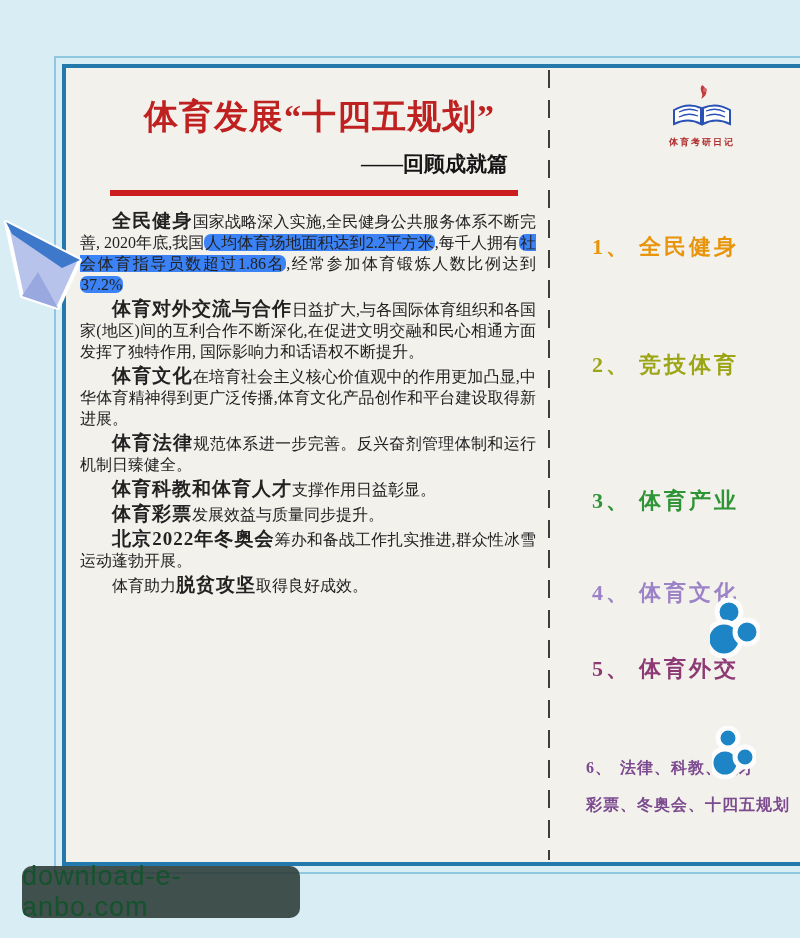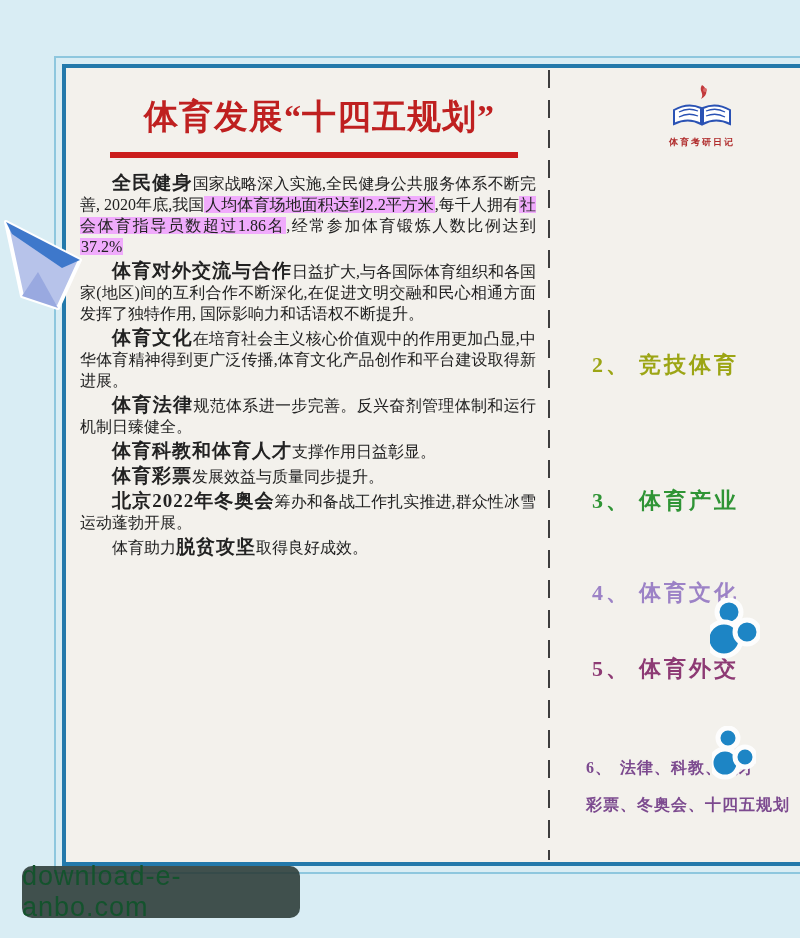--- a/index.html
+++ b/index.html
@@ -41,21 +41,21 @@
   }
   .red-rule { height:6px; width:408px; margin:12px 0 0 30px; background:#cb1d1d; }
 
   
   .paragraphs { margin-top:14px; color:#222; }
   .paragraphs p {
     font-size:16px; line-height:21px; text-align:justify;
     text-indent:2em; margin-bottom:3px;
   }
   .paragraphs .lead { font-weight:bold; font-size:19px; letter-spacing:1px; }
-  .paragraphs .hl { background:#f0abfc; padding:0 1px; }
+  .paragraphs .hl { background:#3b82f6; padding:0 1px;border-radius:7px; }
 
   
   .logo { position:absolute; left:68px; top:16px; width:100px; text-align:center; }
   .logo-caption { margin-top:2px; font-size:9px; font-weight:bold; color:#b02c2c; letter-spacing:2px; }
 
   .side-item {
     position:absolute; left:8px; white-space:nowrap;
     font-weight:bold; font-size:22px; letter-spacing:3px;
   }
   .side-item .num { margin-right:8px; }
@@ -79,20 +79,21 @@
 </style>
 </head>
 <body>
 
 <div class="stage">
 
   <div class="card">
 
     <div class="main-col">
       <h1 class="title">体育发展“十四五规划”</h1>
+      <div class="subtitle">——回顾成就篇</div>
       <div class="red-rule"></div>
 
       <div class="paragraphs">
         <p><span class="lead">全民健身</span><span>国家战略深入实施,全民健身公共服务体系不断完善, 2020年底,我国</span><span class="hl">人均体育场地面积达到2.2平方米</span><span>,每千人拥有</span><span class="hl">社会体育指导员数超过1.86名</span><span>,经常参加体育锻炼人数比例达到</span><span class="hl">37.2%</span></p>
         <p><span class="lead">体育对外交流与合作</span><span>日益扩大,与各国际体育组织和各国家(地区)间的互利合作不断深化,在促进文明交融和民心相通方面发挥了独特作用, 国际影响力和话语权不断提升。</span></p>
         <p><span class="lead">体育文化</span><span>在培育社会主义核心价值观中的作用更加凸显,中华体育精神得到更广泛传播,体育文化产品创作和平台建设取得新进展。</span></p>
         <p><span class="lead">体育法律</span><span>规范体系进一步完善。反兴奋剂管理体制和运行机制日臻健全。</span></p>
         <p><span class="lead">体育科教和体育人才</span><span>支撑作用日益彰显。</span></p>
         <p><span class="lead">体育彩票</span><span>发展效益与质量同步提升。</span></p>
         <p><span class="lead">北京2022年冬奥会</span><span>筹办和备战工作扎实推进,群众性冰雪运动蓬勃开展。</span></p>
@@ -107,20 +108,23 @@
         <svg width="64" height="46" viewBox="0 0 64 46">
           <path d="M32 1 C28 7 35 9 31 15 C39 11 37 4 32 1 Z" fill="#c23a3c"></path>
           <circle cx="35" cy="6" r="2" fill="#d96a6a"></circle>
           <path d="M4 26 Q18 18 31 24 L31 40 Q18 33 4 40 Z" fill="#ffffff" stroke="#2a52b4" stroke-width="2"></path>
           <path d="M60 26 Q46 18 33 24 L33 40 Q46 33 60 40 Z" fill="#ffffff" stroke="#2a52b4" stroke-width="2"></path>
           <path d="M9 28 Q18 23 28 27 M9 33 Q18 28 28 32 M55 28 Q46 23 36 27 M55 33 Q46 28 36 32" fill="none" stroke="#2a52b4" stroke-width="1.3"></path>
         </svg>
         <div class="logo-caption">体育考研日记</div>
       </div>
 
+      <div class="side-item" style="top: 164px; color: rgb(232, 149, 12);">
+        <span class="num">1、</span><span>全民健身</span>
+      </div>
       <div class="side-item" style="top: 282px; color: rgb(156, 165, 21);">
         <span class="num">2、</span><span>竞技体育</span>
       </div>
       <div class="side-item" style="top: 418px; color: rgb(47, 148, 53);">
         <span class="num">3、</span><span>体育产业</span>
       </div>
       <div class="side-item" style="top: 510px; color: rgb(156, 130, 198);">
         <span class="num">4、</span><span>体育文化</span>
       </div>
       <div class="side-item" style="top: 586px; color: rgb(141, 58, 116);">

